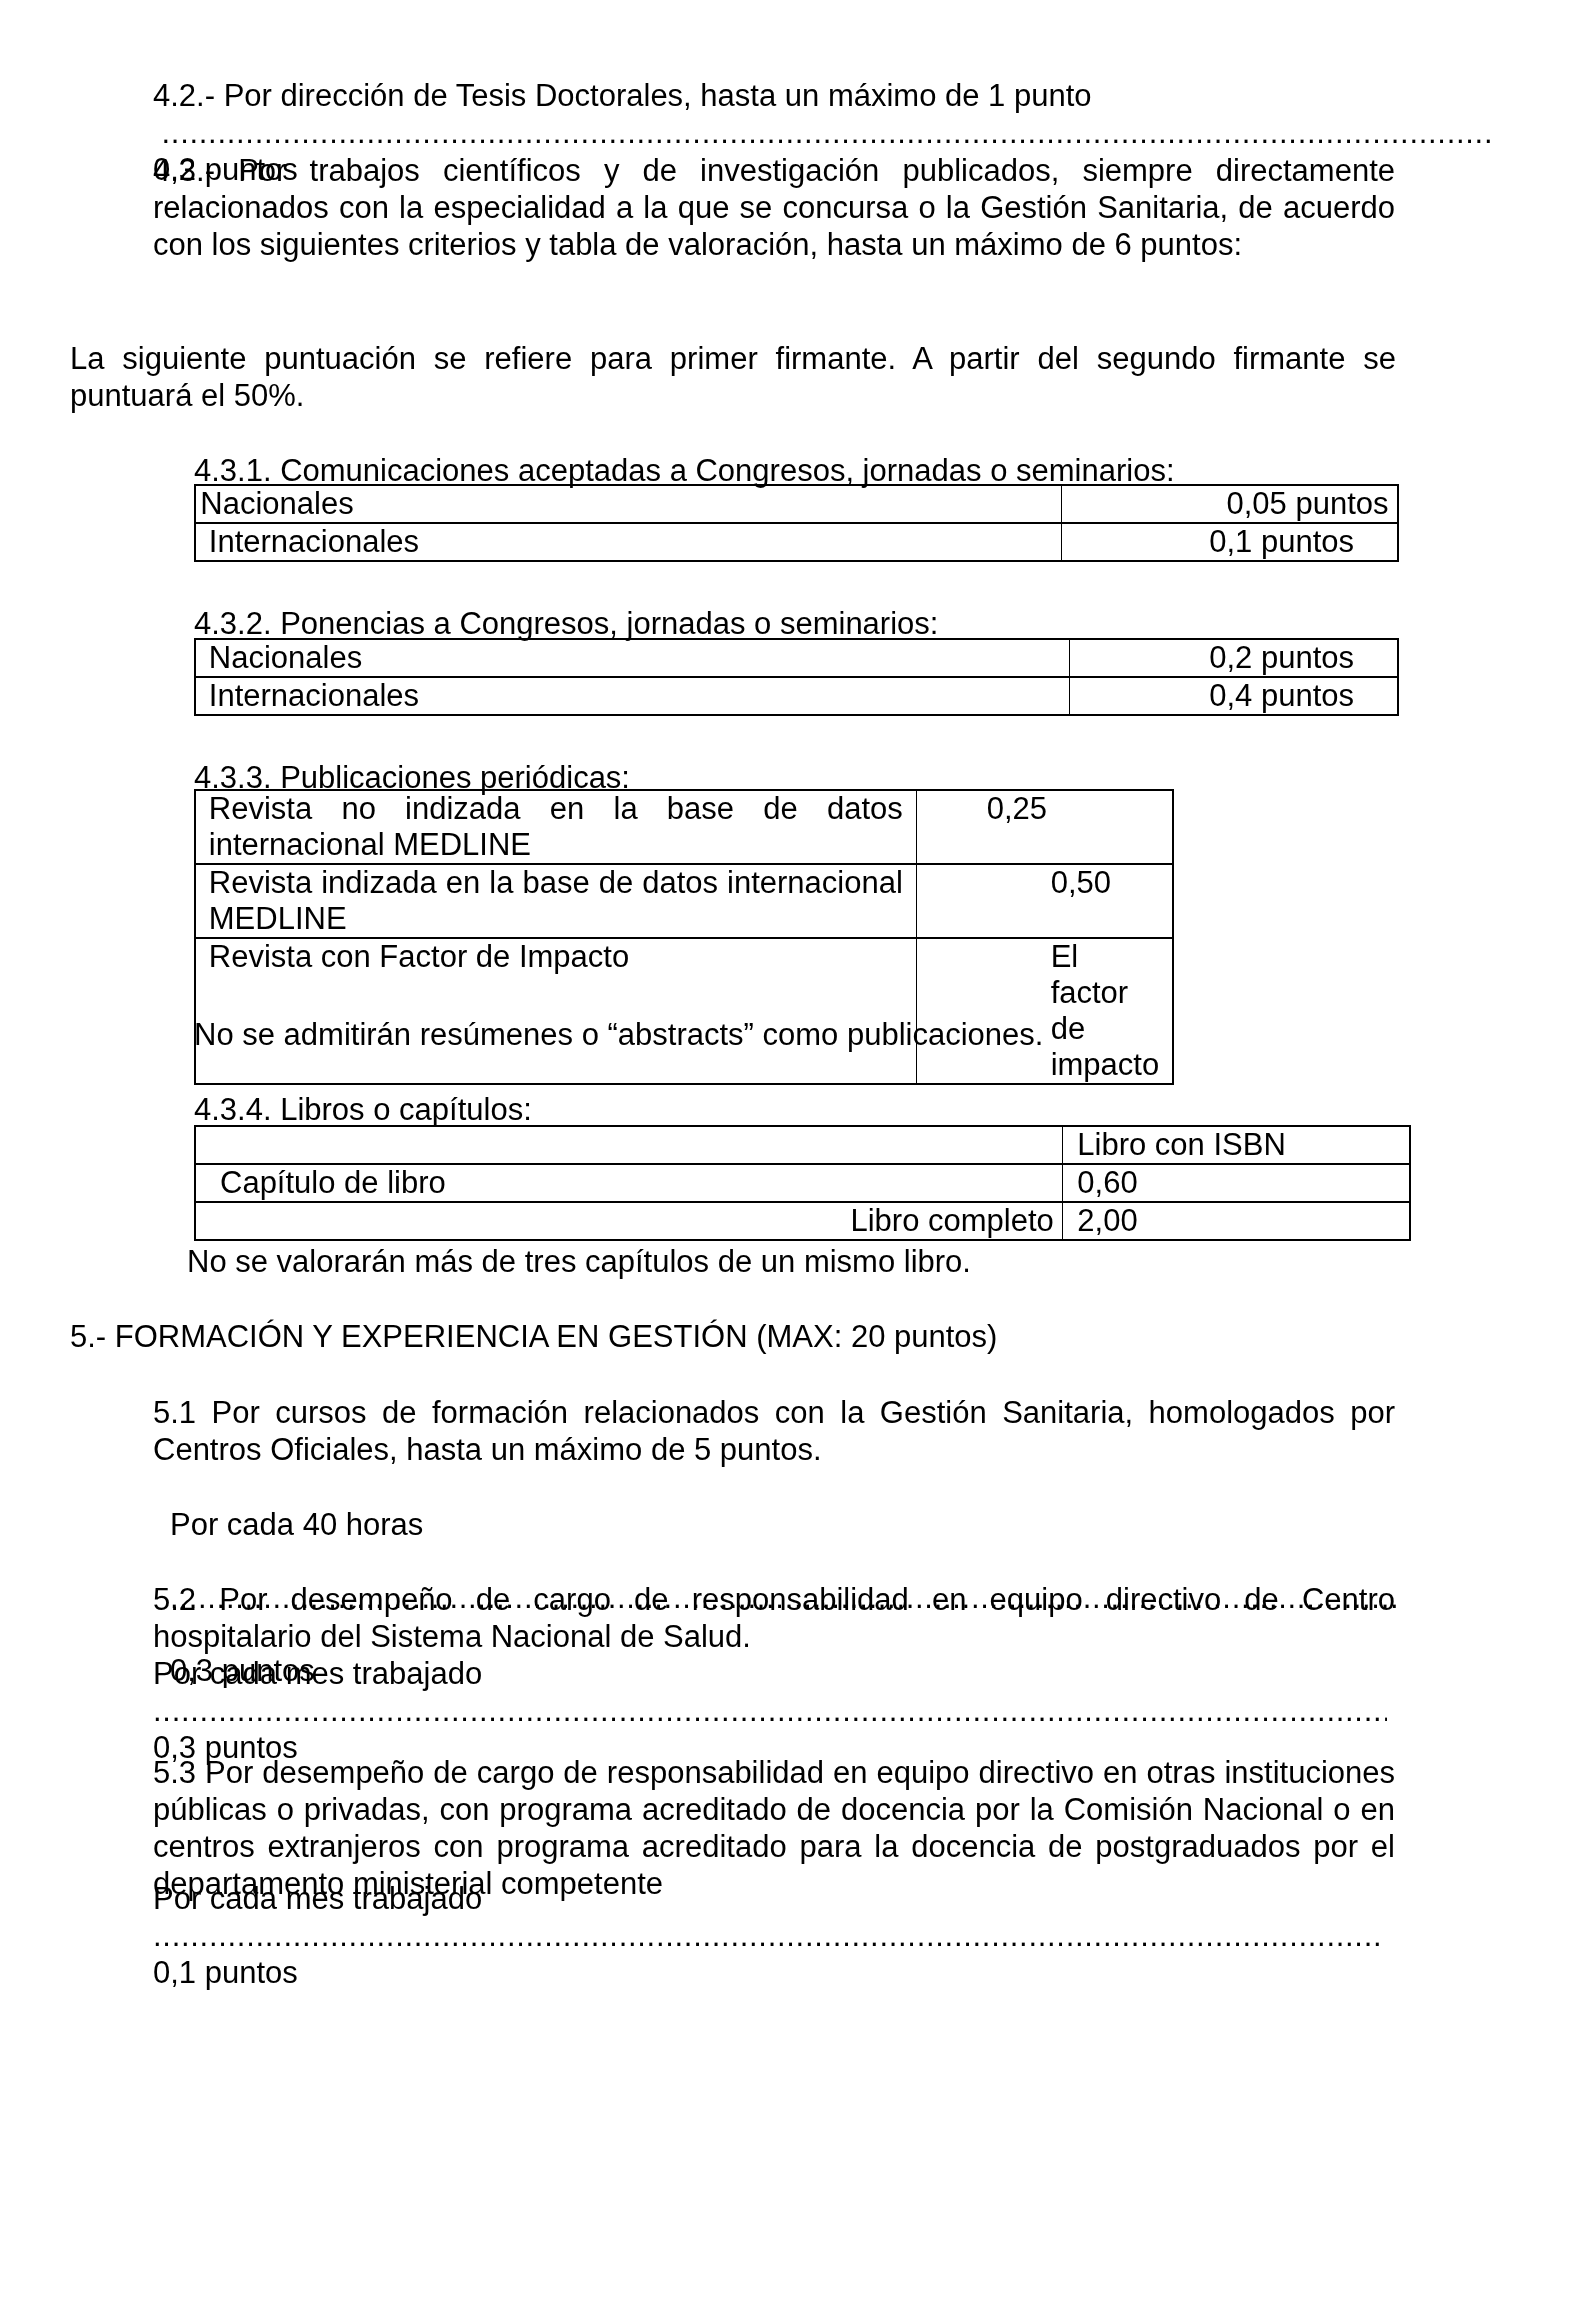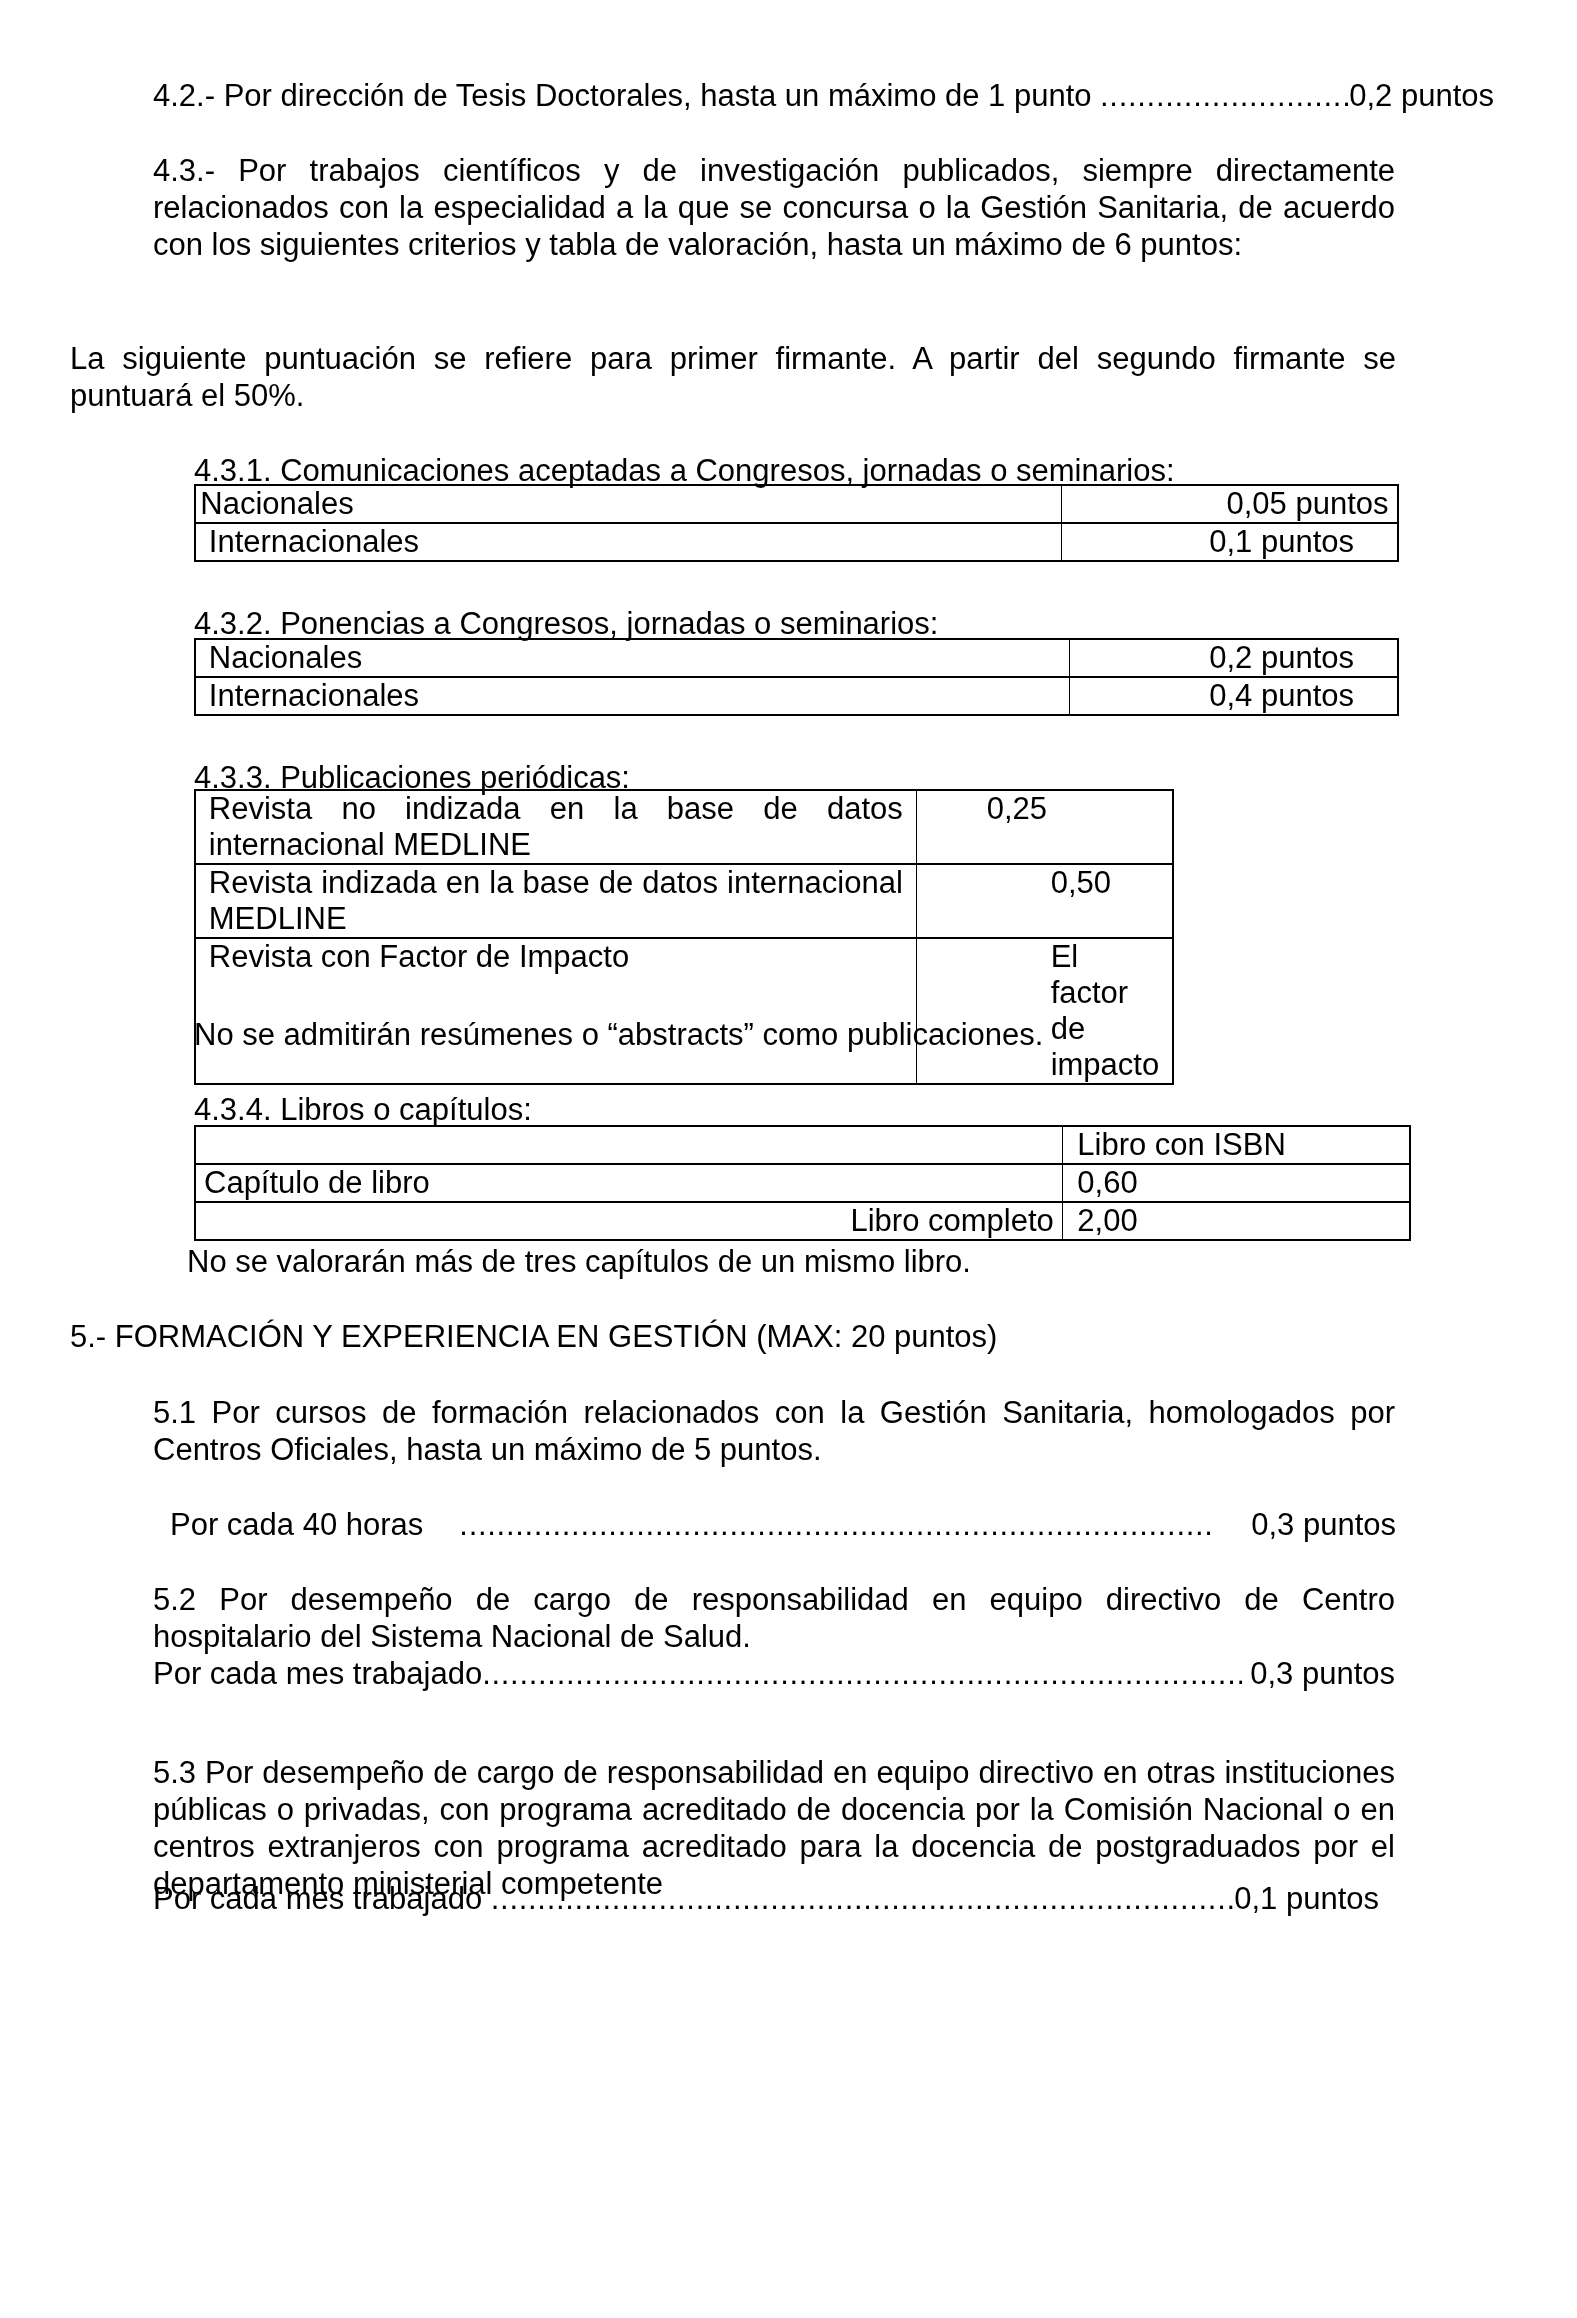--- a/index.html
+++ b/index.html
@@ -1,20 +1,20 @@
 <!DOCTYPE html>
 <html style="font-size:11.4px"><head>
 <meta charset="utf-8">
 <style>
   html, body { margin: 0; padding: 0; background: #ffffff; }
   body { width: 1577px; height: 2319px; position: relative; overflow: hidden;
          font-family: "Liberation Sans", sans-serif; color: #000; }
   .t { position: absolute; font-size: 31px; line-height: 37px; white-space: nowrap; }
   .just { position: absolute; font-size: 31px; line-height: 37px; text-align: justify; text-align-last: left; }
-  .lead { position: absolute; font-size: 31px; line-height: 37px; display: flex; white-space: nowrap; }
+  .lead { position: absolute; font-size: 31px; line-height: 37px; display: flex; white-space: nowrap; flex-direction: column; }
   .lead .dots { flex: 1; overflow: hidden; letter-spacing: 0.7px; }
   .lead .dots::before { content: "........................................................................................................................................................................................................................"; }
   table.grid { position: absolute; border-collapse: collapse; font-size: 31px; }
   table.grid td { border: 2.8px solid #000; padding: 0 8.5px; vertical-align: top; line-height: 36px; }
   table.grid td.c1 { border-right-width: 1.4px; }
   table.grid td.c2 { border-left-width: 1.4px; }
   .r { text-align: right; }
   .jc { text-align: justify; text-align-last: left; }
 </style>
 </head>
@@ -78,21 +78,21 @@
 <div class="t" style="left:194px; top:1016px;">No se admitirán resúmenes o “abstracts” como publicaciones.</div>
 
 <div class="t" style="left:194px; top:1091px;">4.3.4. Libros o capítulos:</div>
 <table class="grid" style="left:194px; top:1125px; width:1217px;">
   <tbody>
       <tr>
     <td class="c1" style="width:845px; height:34px; padding-left:12.8px;"></td>
     <td class="c2" style="padding-left:14px;">Libro con ISBN</td>
   </tr>
   <tr>
-    <td class="c1" style="height:34px; padding-left:8px;margin-left:31px;">Capítulo de libro</td>
+    <td class="c1" style="height:34px; padding-left:24px;margin-left:31px;">Capítulo de libro</td>
     <td class="c2" style="padding-left:14px;">0,60</td>
   </tr>
   <tr>
     <td class="c1" style="height:34px; padding-left:12.8px;text-align:right;">Libro completo</td>
     <td class="c2" style="padding-left:14px;">2,00</td>
   </tr>
 </tbody>
   </table>
 <div class="t" style="left:187px; top:1243px;">No se valorarán más de tres capítulos de un mismo libro.</div>
 

